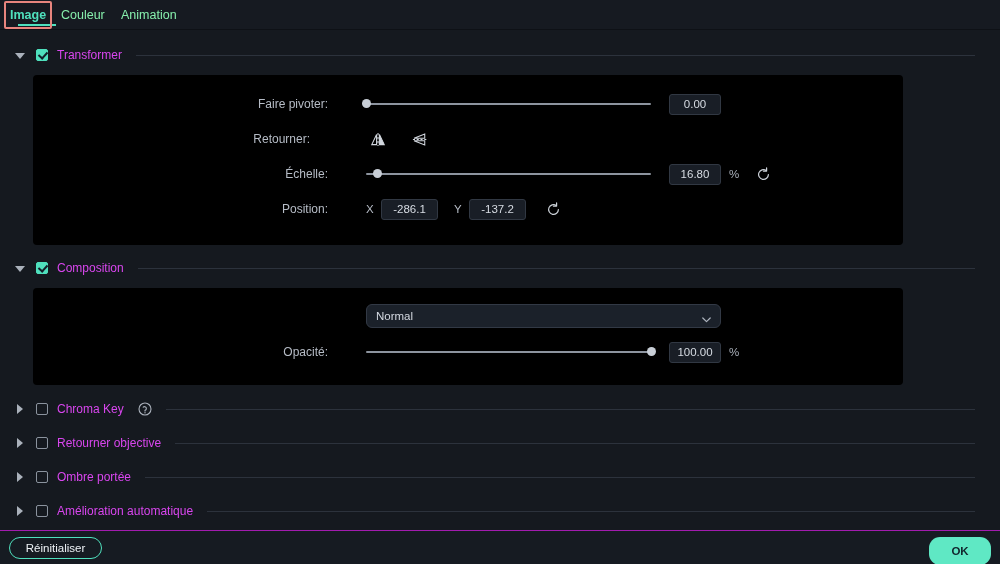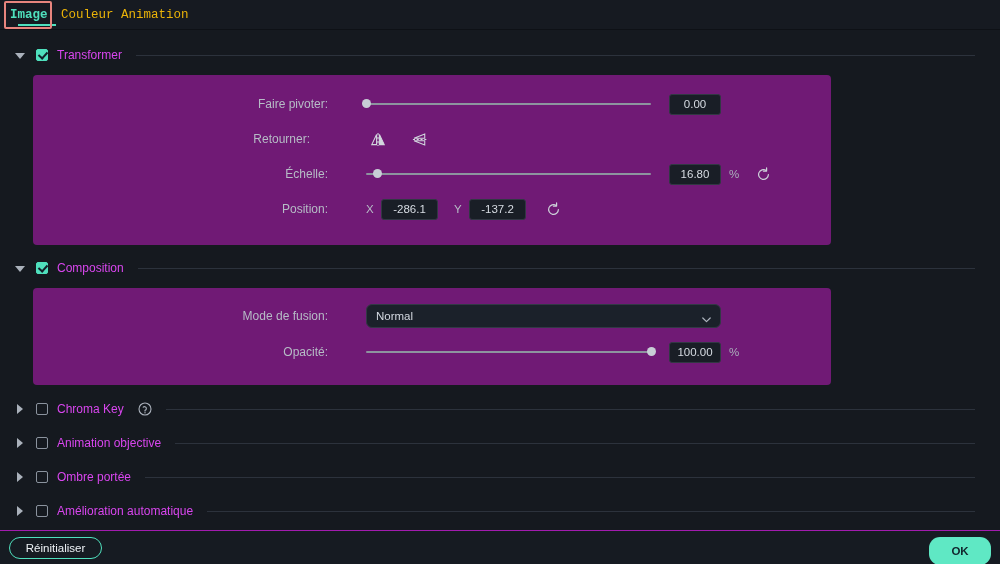--- a/index.html
+++ b/index.html
@@ -16,27 +16,26 @@
     background: #15191f;
     color: #c9ced6;
   }
 
   
   .tabbar {
     position: absolute; left: 0; top: 0;
     width: 1000px; height: 30px;
     background: #161a21;
     border-bottom: 1px solid #0e1116;
-    font-family: Liberation Mono, monospace;
   }
   .tab {
     position: absolute; top: 0;
     height: 30px;
     font-size: 12.5px;
-    color: #eab308;
+    color: #86efac;
     display: flex; align-items: center;
     cursor: pointer;
     white-space: nowrap;
   }
   .tab.active { color: #4fe0bd; font-weight: bold; }
   .tab-underline {
     position: absolute;
     left: 8px; bottom: 4px;
     width: 38px; height: 2px;
     background: #4fe0bd;
@@ -124,22 +123,22 @@
     width: 14px; height: 14px;
     margin-left: 14px;
     flex: 0 0 auto;
     display: flex; align-items: center; justify-content: center;
     cursor: pointer;
   }
 
   
   .panel {
     position: absolute;
-    left: 33px; width: 798px;
-    background: #701a75;
+    left: 33px; width: 870px;
+    background: #000000;
     border-radius: 4px;
   }
   #panel-transformer { top: 75px; height: 170px; }
   #panel-composition { top: 288px; height: 97px; }
 
   
   .row {
     position: absolute;
     left: 0; width: 942px; height: 22px;
     display: flex; align-items: center;
@@ -347,21 +346,20 @@
   <div class="section-head" style="top:257px;">
     <span class="caret open"></span>
     <span class="chk on"></span>
     <span class="sec-label">Composition</span>
     <span class="sec-rule"></span>
   </div>
 
   <div class="panel" id="panel-composition">
 
     <div class="row" style="top:17px;">
-      <span class="row-label" style="left:95px;">Mode de fusion:</span>
       <span class="select" style="left:333px; width:355px;">
         <span>Normal</span>
         <span class="chev">
           <svg width="9" height="6" viewBox="0 0 9 6">
             <path d="M0.8 1 L4.5 4.6 L8.2 1" fill="none" stroke="#aeb5bf" stroke-width="1.2" stroke-linecap="round" stroke-linejoin="round"></path>
           </svg>
         </span>
       </span>
     </div>
 
@@ -386,21 +384,21 @@
         <path d="M5.2 5.2 A1.85 1.85 0 1 1 7 8.3 L7 9.1" fill="none" stroke="#aab1bb" stroke-width="1.1" stroke-linecap="round"></path>
         <circle cx="7" cy="10.8" r="0.7" fill="#aab1bb"></circle>
       </svg>
     </span>
     <span class="sec-rule"></span>
   </div>
 
   <div class="section-head" style="top:432px;">
     <span class="caret closed"></span>
     <span class="chk off"></span>
-    <span class="sec-label">Animation objective</span>
+    <span class="sec-label">Retourner objective</span>
     <span class="sec-rule"></span>
   </div>
 
   <div class="section-head" style="top:466px;">
     <span class="caret closed"></span>
     <span class="chk off"></span>
     <span class="sec-label">Ombre portée</span>
     <span class="sec-rule"></span>
   </div>
 

